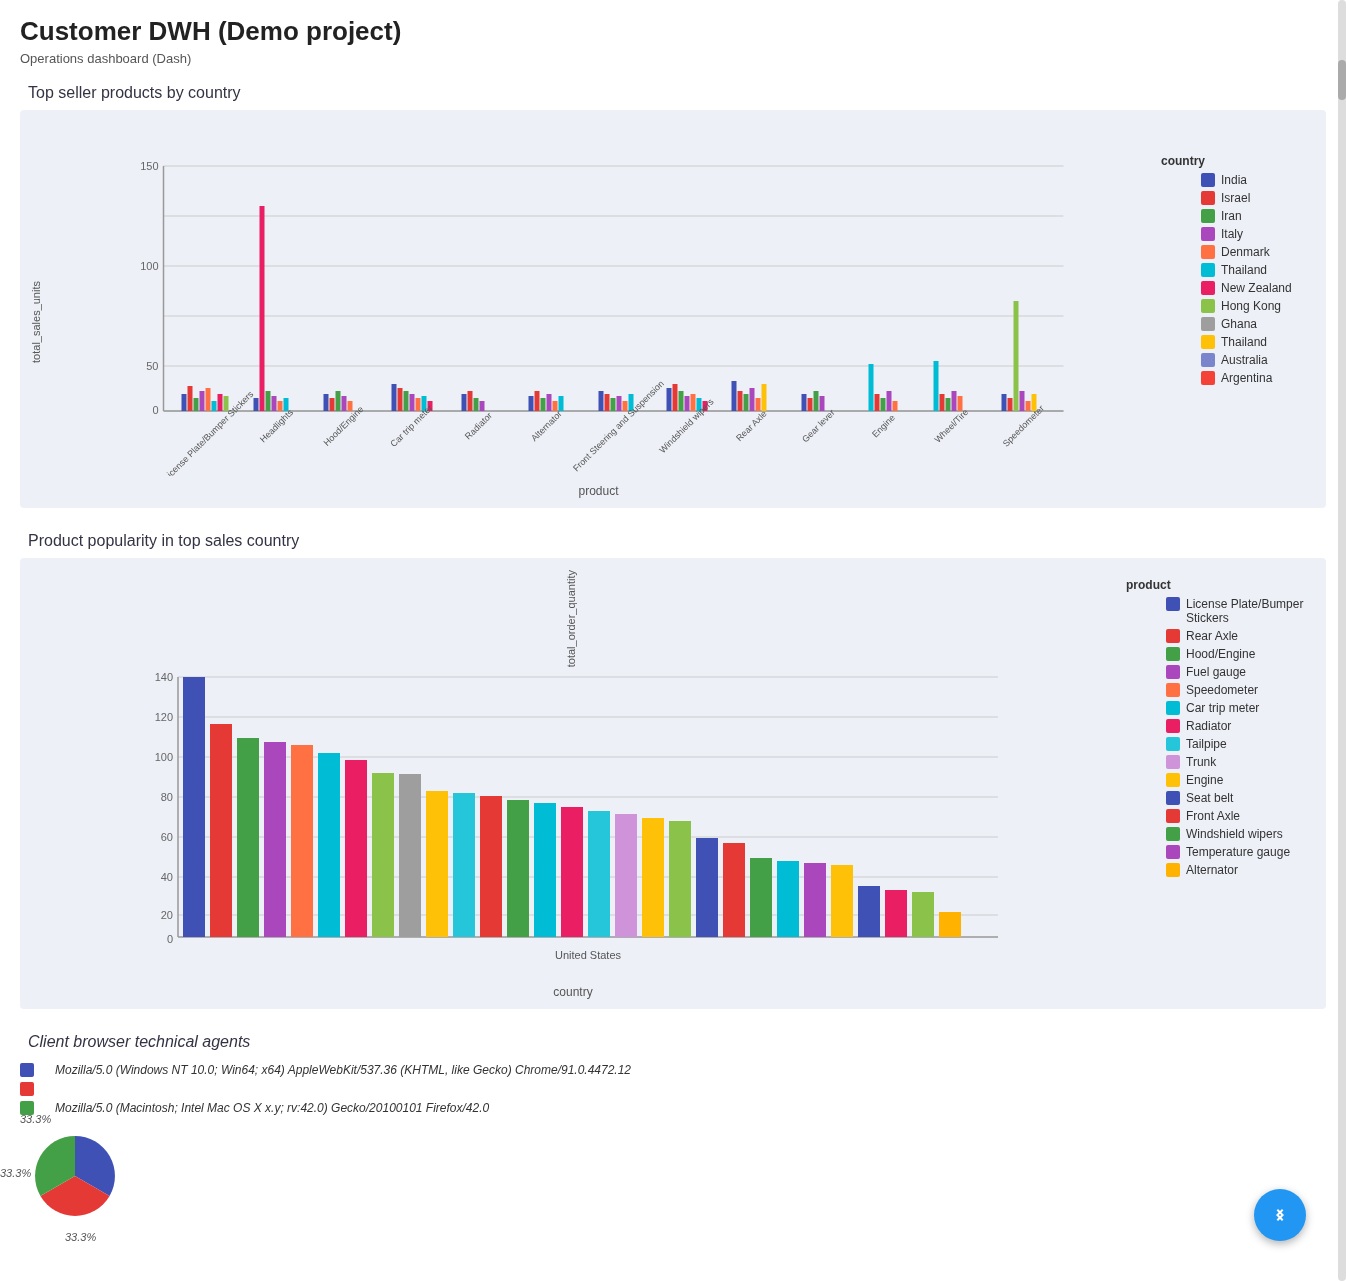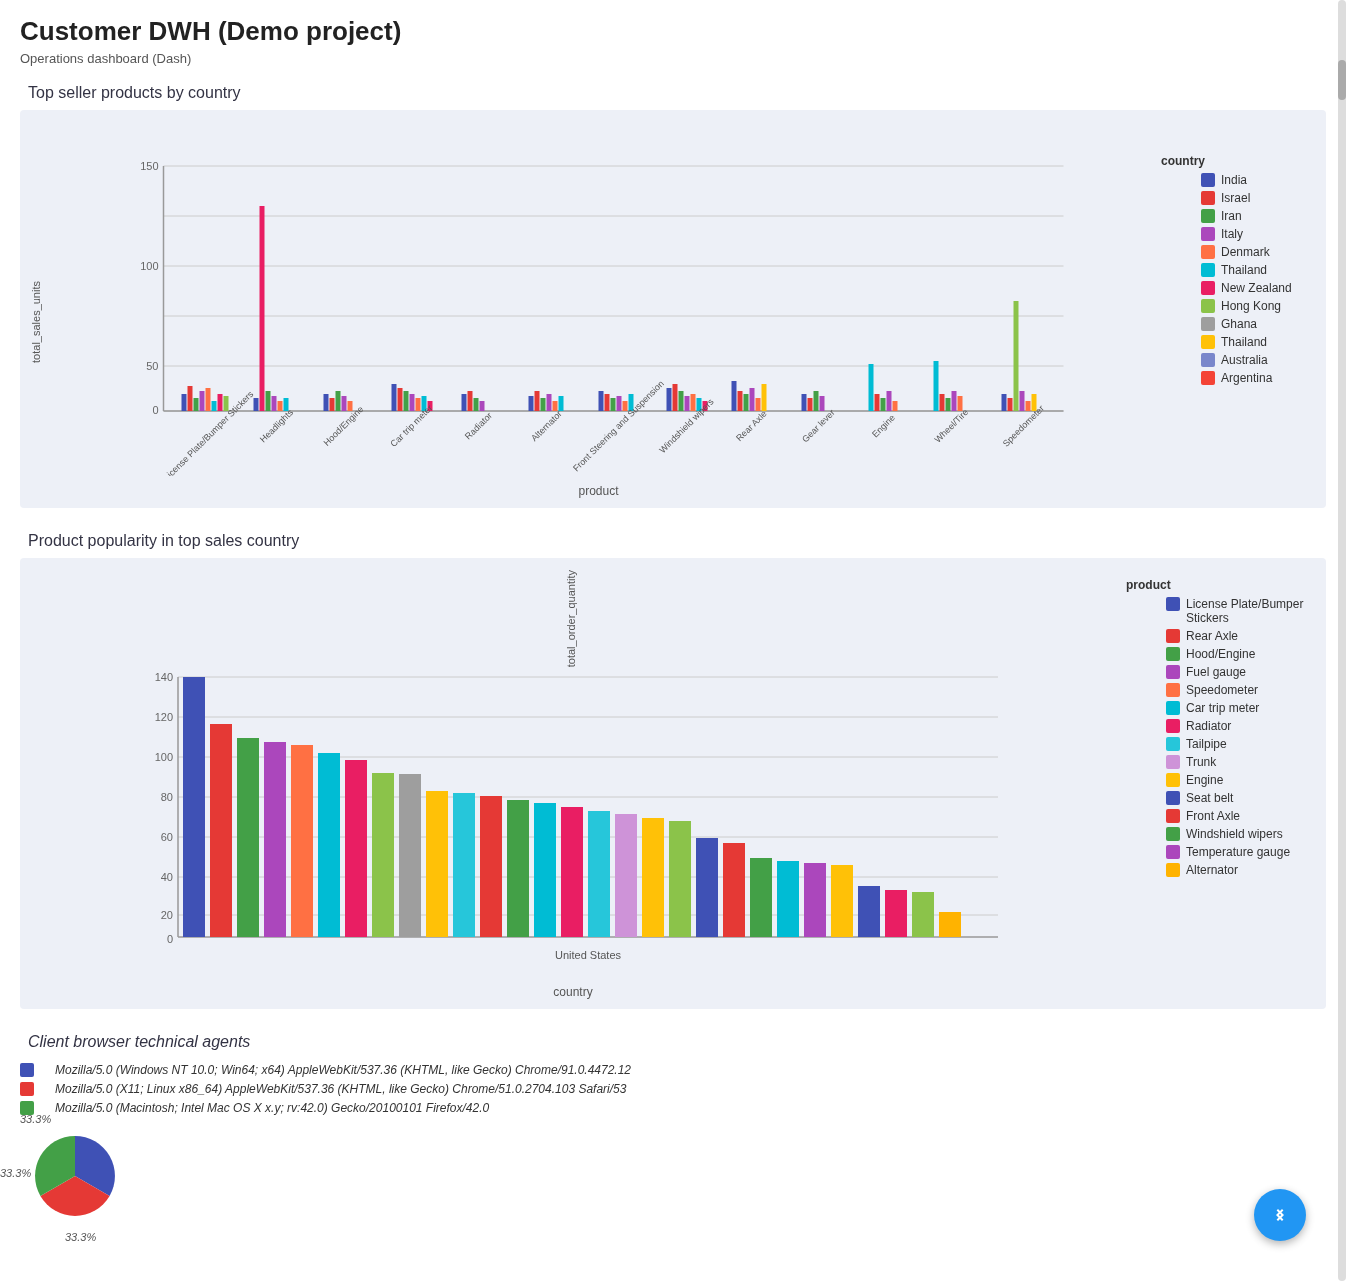--- a/index.html
+++ b/index.html
@@ -500,21 +500,20 @@
 
 <div class="browser-section">
   <p class="section-title">Client browser technical agents</p>
   <div class="browser-legend">
     <div class="browser-legend-item">
       <div style="width:14px;height:14px;background:#3F51B5;border-radius:2px;flex-shrink:0;"></div>
       <span>Mozilla/5.0 (Windows NT 10.0; Win64; x64) AppleWebKit/537.36 (KHTML, like Gecko) Chrome/91.0.4472.12</span>
     </div>
     <div class="browser-legend-item">
       <div style="width:14px;height:14px;background:#E53935;border-radius:2px;flex-shrink:0;"></div>
-      <span>Mozilla/5.0 (X11; Linux x86_64) AppleWebKit/537.36 (KHTML, like Gecko) Chrome/51.0.2704.103 Safari/53</span>
     </div>
     <div class="browser-legend-item">
       <div style="width:14px;height:14px;background:#43A047;border-radius:2px;flex-shrink:0;"></div>
       <span>Mozilla/5.0 (Macintosh; Intel Mac OS X x.y; rv:42.0) Gecko/20100101 Firefox/42.0</span>
     </div>
   </div>
 
   <div class="pie-section">
     <div style="position:relative;">
       <svg width="90" height="90" viewBox="0 0 90 90">

